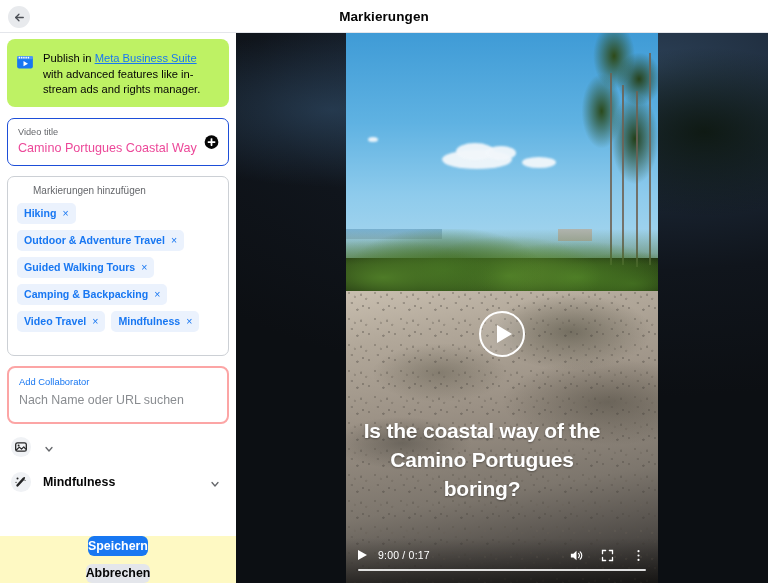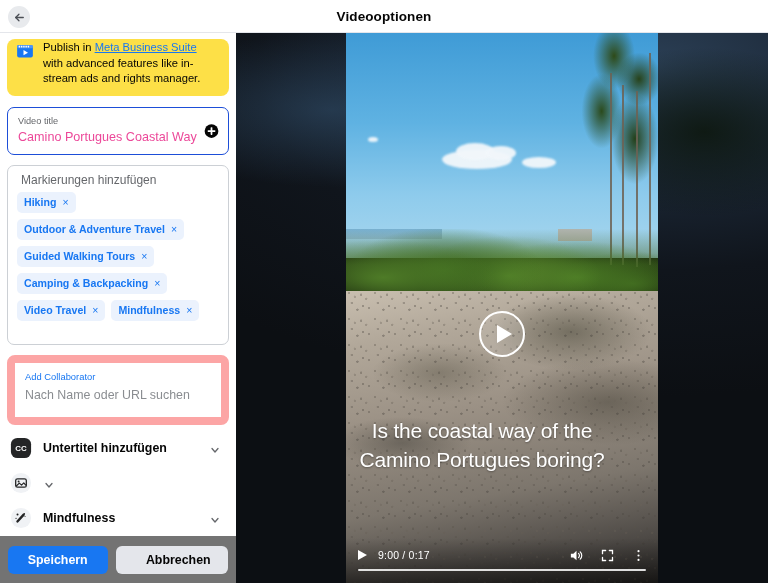--- a/index.html
+++ b/index.html
@@ -55,23 +55,23 @@
     position: absolute;
     top: 0; left: 0;
     width: 236px;
     height: 503px;
     padding: 6px 7px 0 7px;
     overflow: hidden;
   }
 
   
   .banner {
-    background: #fde047;
+    background: #bef264;
     border-radius: 8px;
-    padding: 1px 10px 9px 9px;
+    padding: 12px 10px 9px 9px;
     display: flex;
     gap: 9px;
     align-items: flex-start;
   }
   .banner-icon {
     flex: 0 0 auto;
     width: 18px; height: 18px;
     margin-top: 2px;
   }
   .banner-text {
@@ -119,25 +119,25 @@
   
   .tags-box {
     margin-top: 10px;
     border: 1px solid #ccd0d5;
     border-radius: 7px;
     background: #fff;
     padding: 8px 9px 14px 9px;
     min-height: 180px;
   }
   .tags-label {
-    font-size: 12px;
+    font-size: 10px;
     color: #65676b;
     line-height: 12px;
     margin-bottom: 6px;
-    margin-left: 4px;
+    margin-left: 16px;
   }
   .tags-wrap {
     display: flex;
     flex-wrap: wrap;
     gap: 6px 6px;
     align-items: flex-end;
   }
   .chip {
     background: #ebf2fd;
     color: #1877f2;
@@ -155,21 +155,21 @@
     font-size: 10.5px;
     font-weight: normal;
     color: #1877f2;
     cursor: pointer;
     line-height: 10px;
   }
 
   
   .collab-box {
     margin-top: 10px;
-    border: 8px solid #fca5a5;
+    border: 2px solid #fca5a5;
     border-radius: 8px;
     background: #fff;
     padding: 8px 10px 12px 10px;
     cursor: text;
   }
   .collab-label {
     font-size: 9.4px;
     color: #1877f2;
     line-height: 12px;
   }
@@ -201,40 +201,41 @@
     font-weight: bold;
     color: #050505;
   }
   .row-chev { flex: 0 0 auto; width: 12px; height: 12px; }
 
   
   .footer {
     position: absolute;
     left: 0; bottom: 0;
     width: 236px; height: 47px;
-    background: #737373;
+    background: #fef9c3;
     display: flex;
     align-items: center;
     gap: 8px;
     padding: 0 8px;
     z-index: 12;
+    flex-direction: column;
   }
   .btn {
     flex: 1 1 0;
     height: 28px;
     border-radius: 6px;
     font-size: 12.4px;
     font-weight: bold;
     display: flex; align-items: center; justify-content: center;
     cursor: pointer;
     border: none;
     font-family: "Liberation Sans", sans-serif;
   }
   .btn-primary { background: #1877f2; color: #ffffff; }
-  .btn-secondary { background: #e4e6eb; color: #050505; padding-left: 13px; }
+  .btn-secondary { background: #e4e6eb; color: #050505; }
 
   
   .video-region {
     position: absolute;
     top: 33px; left: 236px;
     width: 532px; height: 550px;
     overflow: hidden;
     background: #111316;
   }
   
@@ -383,21 +384,21 @@
 
   
   .caption {
     position: absolute;
     left: 0; top: 383px;
     width: 272px;
     text-align: center;
     color: #ffffff;
     font-size: 21px;
     line-height: 29px;
-    font-weight: normal;
+    font-weight: bold;
     letter-spacing: -.2px;
     padding: 0 8px;
     text-shadow: 0 1px 2px rgba(0,0,0,.35);
     z-index: 4;
   }
 
   
   .controls {
     position: absolute;
     left: 0; bottom: 0;
@@ -450,21 +451,21 @@
 
   <div class="header">
     <div class="back-btn">
       <span>
         <svg width="13" height="13" viewBox="0 0 24 24" fill="none" stroke="#4b4f56" stroke-width="2.4" stroke-linecap="round" stroke-linejoin="round">
           <line x1="19" y1="12" x2="5" y2="12"></line>
           <polyline points="11 18 5 12 11 6"></polyline>
         </svg>
       </span>
     </div>
-    <div class="header-title">Videooptionen</div>
+    <div class="header-title">Markierungen</div>
   </div>
 
   <div class="left-panel">
     <div class="scroll-area">
 
       <div class="banner">
         <span class="banner-icon">
           <svg width="18" height="18" viewBox="0 0 24 24">
             <rect x="1.5" y="4" width="21" height="16.5" rx="2.6" fill="#1877f2"></rect>
             <rect x="1.5" y="4" width="21" height="4.2" rx="1.6" fill="#4e97f5"></rect>
@@ -523,34 +524,20 @@
         </div>
       </div>
 
       <div class="collab-box">
         <div class="collab-label">Add Collaborator</div>
         <div class="collab-input">Nach Name oder URL suchen</div>
       </div>
 
       <div class="rows">
 
-        <div class="row">
-          <span class="row-icon">
-            <svg width="22" height="22" viewBox="0 0 24 24">
-              <rect x="1" y="1" width="22" height="22" rx="7" fill="#242526"></rect>
-              <text x="12" y="15.4" font-family="Liberation Sans, sans-serif" font-size="8.6" font-weight="bold" fill="#ffffff" text-anchor="middle">CC</text>
-            </svg>
-          </span>
-          <span class="row-label">Untertitel hinzufügen</span>
-          <span class="row-chev">
-            <svg width="12" height="12" viewBox="0 0 24 24" fill="none" stroke="#65676b" stroke-width="2.6" stroke-linecap="round" stroke-linejoin="round">
-              <polyline points="6 9 12 16 18 9"></polyline>
-            </svg>
-          </span>
-        </div>
 
         <div class="row">
           <span class="row-icon">
             <svg width="22" height="22" viewBox="0 0 24 24">
               <circle cx="12" cy="12" r="11" fill="#f0f2f5"></circle>
               <rect x="6.2" y="7.4" width="11.6" height="9.2" rx="2" fill="none" stroke="#242526" stroke-width="1.4"></rect>
               <circle cx="9.4" cy="10.4" r="1.05" fill="#242526"></circle>
               <polyline points="6.6,15.6 10.2,12.1 12.6,14.3 15,11.9 17.4,14.6" fill="none" stroke="#242526" stroke-width="1.3" stroke-linejoin="round"></polyline>
             </svg>
           </span>

